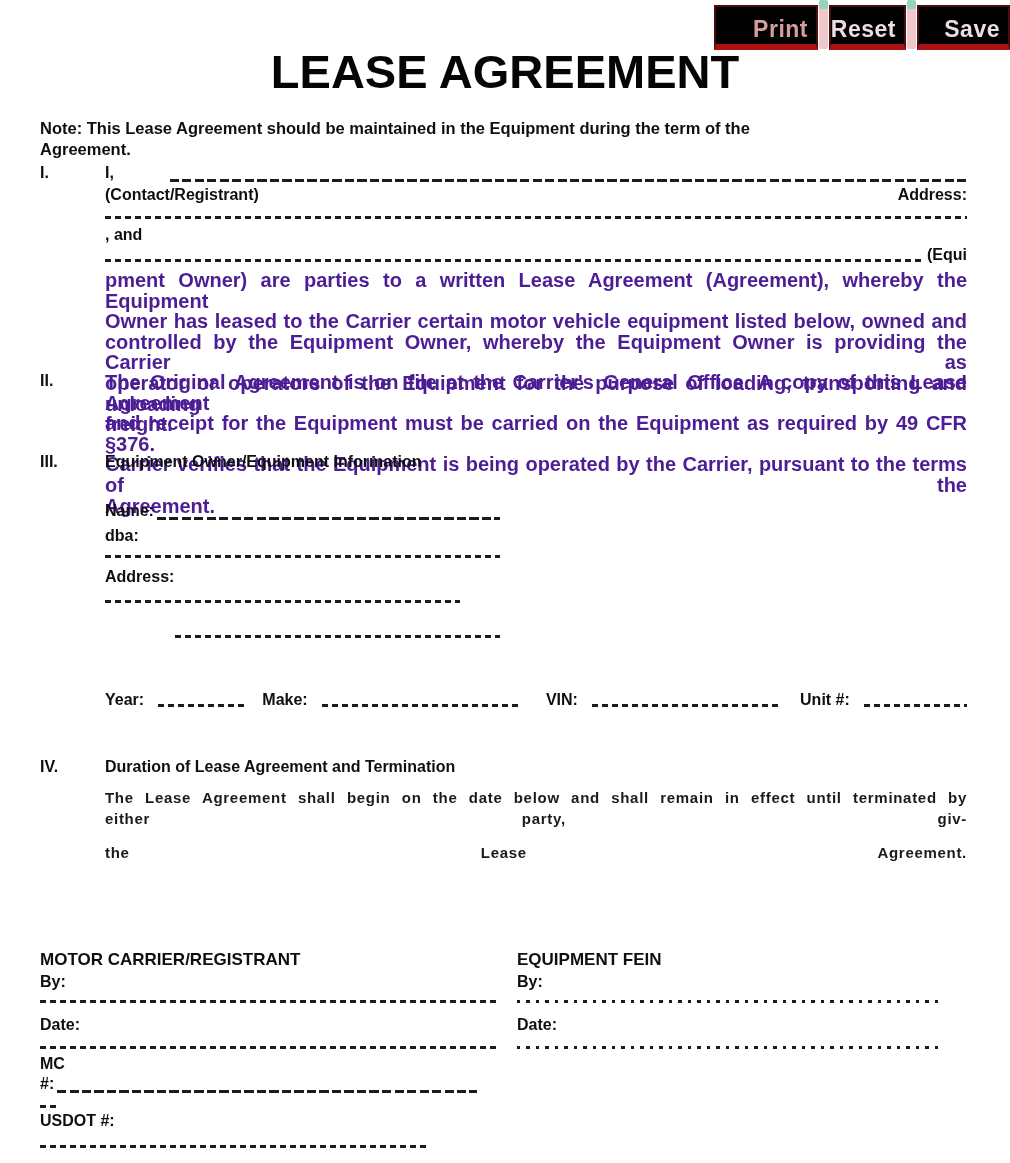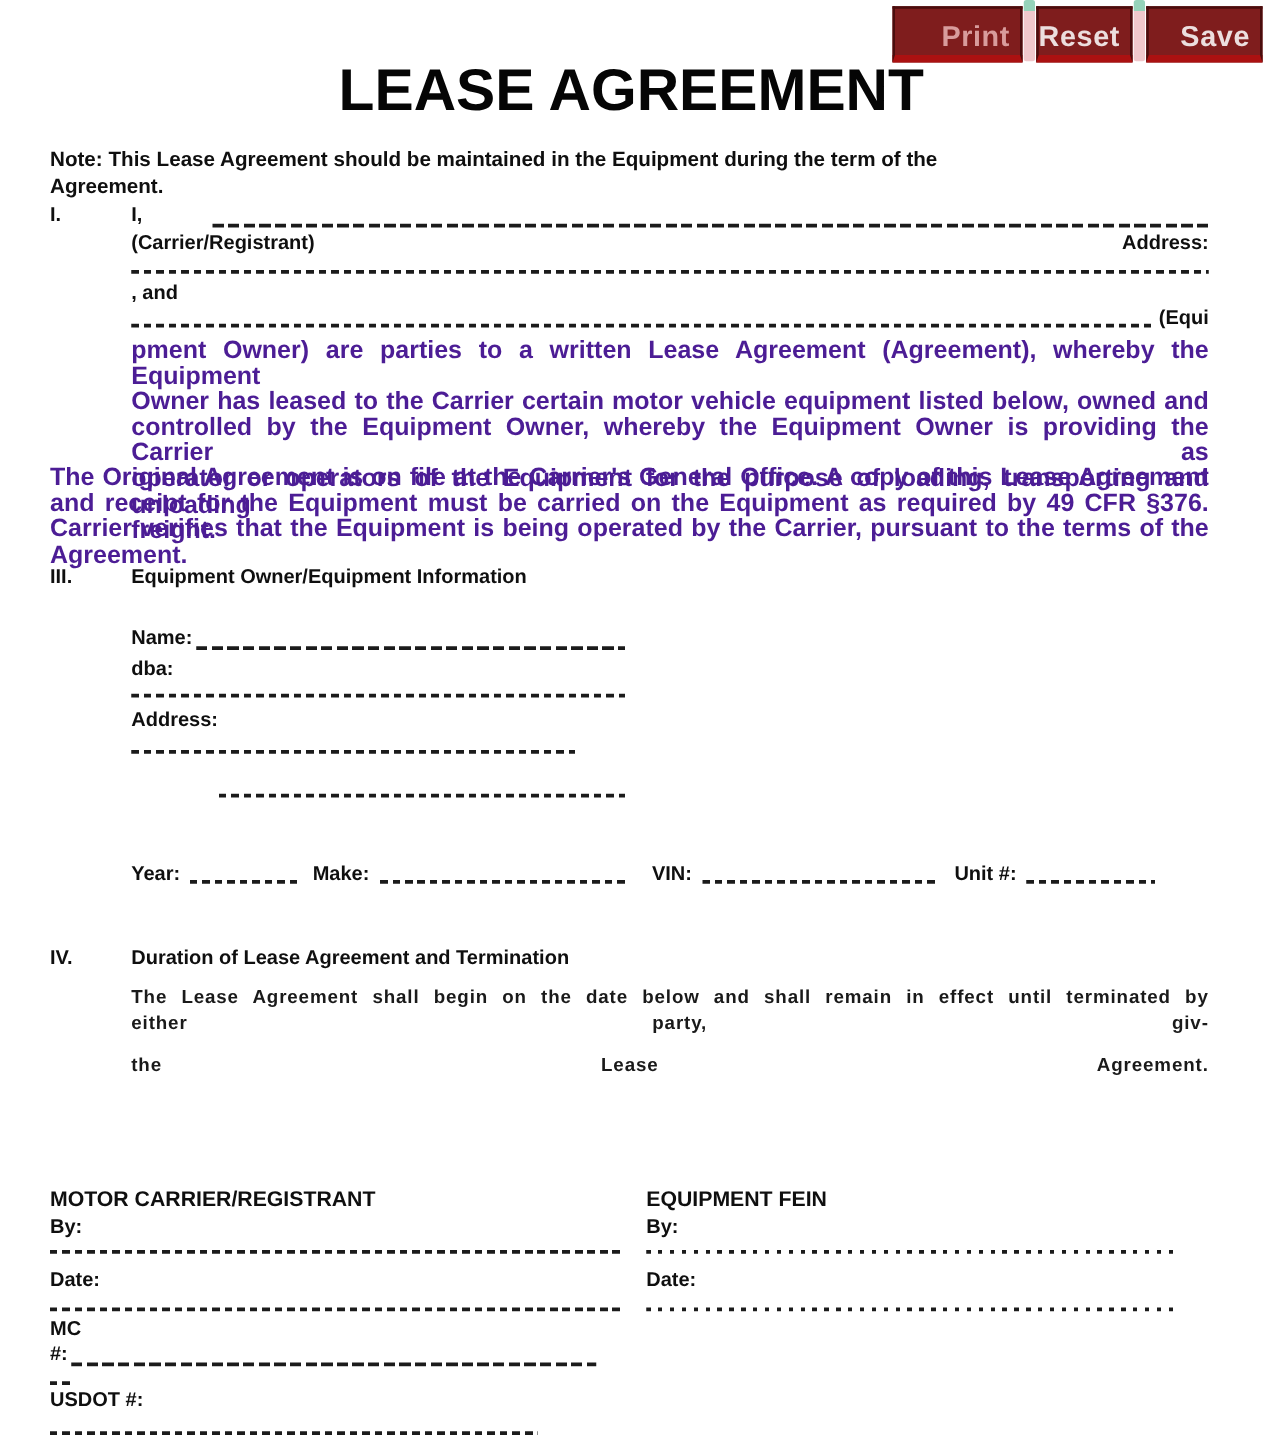--- a/index.html
+++ b/index.html
@@ -6,21 +6,21 @@
   html,body { background:#ffffff; }
   body {
     width:1010px; height:1163px; position:relative; overflow:hidden;
     font-family:"Liberation Sans","DejaVu Sans",sans-serif;
     color:#0f0f0f;
   }
 
   
   .toolbar { position:absolute; top:0; right:0; display:flex; align-items:flex-start; z-index:5; }
   .btn {
-    margin-top:5px; height:45px; background:#7f1d1d;
+    margin-top:5px; height:45px; background:#000000;
     border:2px solid #4a0d0d; border-bottom:6px solid #ab1111;
     color:#ecdede; font-weight:700; font-size:23px;
     font-family:inherit; cursor:pointer;
     display:flex; align-items:flex-end; justify-content:flex-end;
     padding:0 8px 1px 4px; letter-spacing:0.5px;
   }
   .btn-print { width:104px; color:#d89c9c; }
   .btn-reset { width:77px; }
   .btn-save  { width:93px; }
   .sep {
@@ -58,21 +58,21 @@
   
   .i-label { width:65px; flex:0 0 65px; }
 
   
   .form { position:absolute; top:480px; left:105px; display:flex; }
   .col-left  { width:395px; flex:0 0 395px; }
   .col-right { width:423px; flex:0 0 423px; margin-left:17px; }
 
   
   .year-row { position:absolute; top:690px; left:105px; right:43px;
-              display:flex; align-items:flex-end; }
+              display:flex; align-items:flex-end;justify-content:space-between; }
   .year-row .lbl { line-height:20px; }
   .year-row .fill { margin-bottom:3px; }
 
   
   .body4 { font-size:15px; font-weight:700; line-height:21px; letter-spacing:0.7px;
            white-space:pre-line; text-align:justify; text-align-last:justify; color:#1a1a1a; }
 
   
   .sign { position:absolute; top:950px; left:40px; right:43px; display:flex; }
   .sign-left  { width:460px; flex:0 0 460px; }
@@ -96,38 +96,39 @@
 Agreement.</div>
 
 <div class="sec" style="top:164px;">
   <div class="num">I.</div>
   <div class="secbody">
     <div class="rowflex" style="height:22px;">
       <span class="lbl i-label">I,</span>
       <div class="fill ld" style="flex:1;"></div>
     </div>
     <div class="spread" style="height:20px;">
-      <span class="lbl">(Carrier/Registrant)</span>
+      <span class="lbl">(Contact/Registrant)</span>
       <span class="lbl">Address:</span>
     </div>
     <div class="fill d" style="margin-top:10px;"></div>
     <div class="lbl" style="margin-top:7px; height:20px;">, and</div>
     <div class="rowflex" style="height:20px;">
       <div class="fill d" style="flex:1;"></div>
       <span class="lbl" style="margin-left:4px;">(Equi</span>
     </div>
     <div class="para" style="margin-top:4px;">pment Owner) are parties to a written Lease Agreement (Agreement), whereby the Equipment
 Owner has leased to the Carrier certain motor vehicle equipment listed below, owned and
 controlled by the Equipment Owner, whereby the Equipment Owner is providing the Carrier as
 operator or operators of the Equipment for the purpose of loading, transporting and unloading
 freight.</div>
   </div>
 </div>
 
 <div class="sec" style="top:372px;">
+  <div class="num">II.</div>
   <div class="secbody">
     <div class="para">The Original Agreement is on file at the Carrier's General Office. A copy of this Lease Agreement
 and receipt for the Equipment must be carried on the Equipment as required by 49 CFR §376.
 Carrier verifies that the Equipment is being operated by the Carrier, pursuant to the terms of the
 Agreement.</div>
   </div>
 </div>
 
 <div class="sec" style="top:453px;">
   <div class="num">III.</div>

